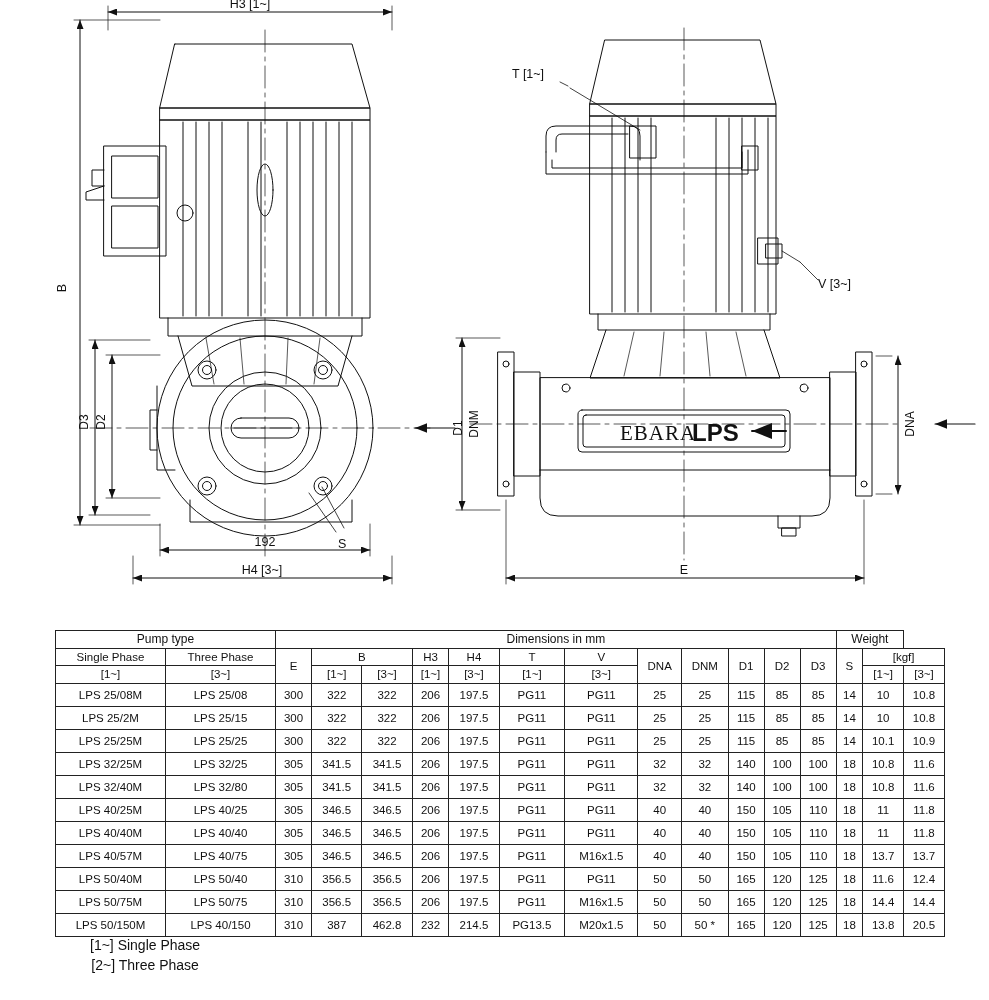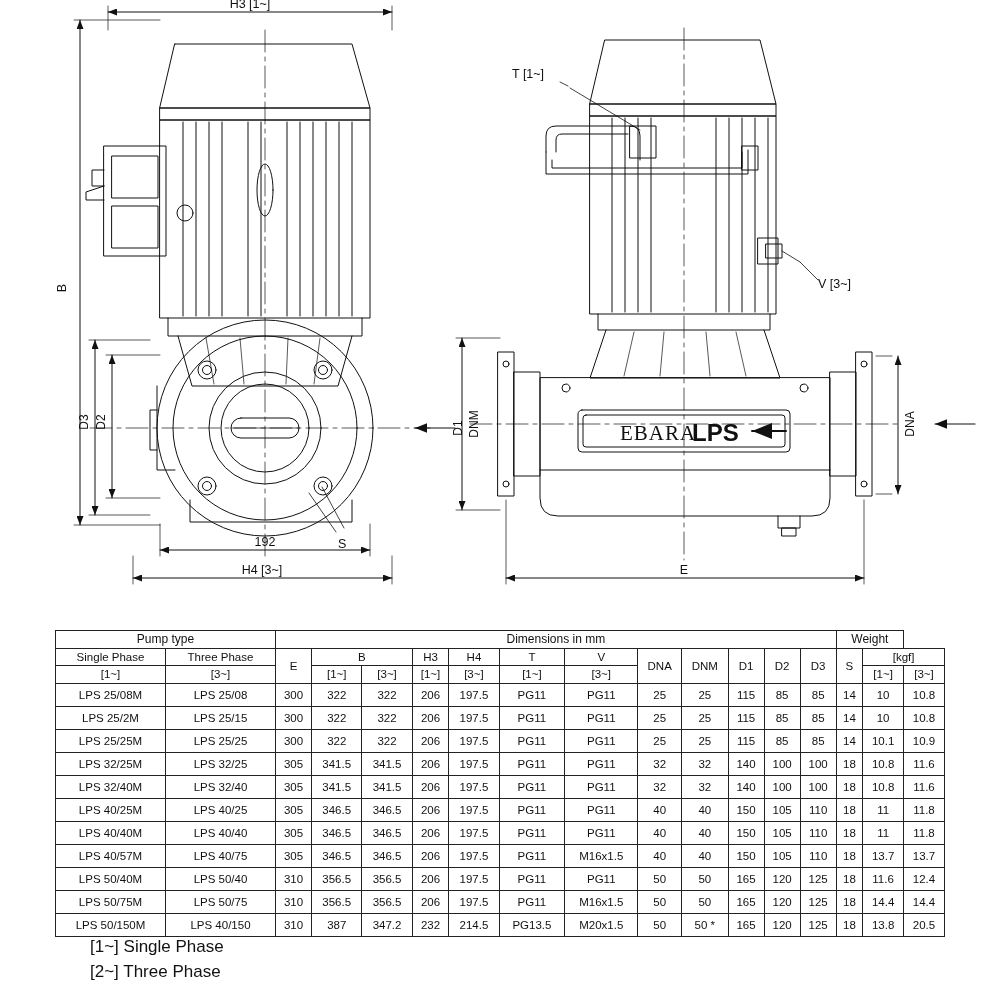--- a/index.html
+++ b/index.html
@@ -58,23 +58,24 @@
     font-size: 12px;
   }
   table.dims td.type {
     width: 105px;
   }
   table.dims tbody tr td { height: 20px; }
   .phase-note {
     position: absolute;
     left: 90px;
     top: 935px;
-    font-size: 17px;
+    font-size: 14px;
     line-height: 1.45;
     color: #111;
+    text-align: center;
   }
   .phase-note div { white-space: nowrap; }
 
   
 </style>
 </head>
 <body>
 
 <div id="sheet">
 
@@ -391,21 +392,21 @@
             <td>32</td>
             <td>140</td>
             <td>100</td>
             <td>100</td>
             <td>18</td>
             <td>10.8</td>
             <td>11.6</td>
           </tr>
           <tr>
             <td class="type">LPS 32/40M</td>
-            <td class="type">LPS 32/40</td>
+            <td class="type">LPS 32/80</td>
             <td>305</td>
             <td>341.5</td>
             <td>341.5</td>
             <td>206</td>
             <td>197.5</td>
             <td>PG11</td>
             <td>PG11</td>
             <td>32</td>
             <td>32</td>
             <td>140</td>
@@ -508,21 +509,21 @@
             <td>125</td>
             <td>18</td>
             <td>14.4</td>
             <td>14.4</td>
           </tr>
           <tr>
             <td class="type">LPS 50/150M</td>
             <td class="type">LPS 40/150</td>
             <td>310</td>
             <td>387</td>
-            <td>347.2</td>
+            <td>462.8</td>
             <td>232</td>
             <td>214.5</td>
             <td>PG13.5</td>
             <td>M20x1.5</td>
             <td>50</td>
             <td>50 *</td>
             <td>165</td>
             <td>120</td>
             <td>125</td>
             <td>18</td>

